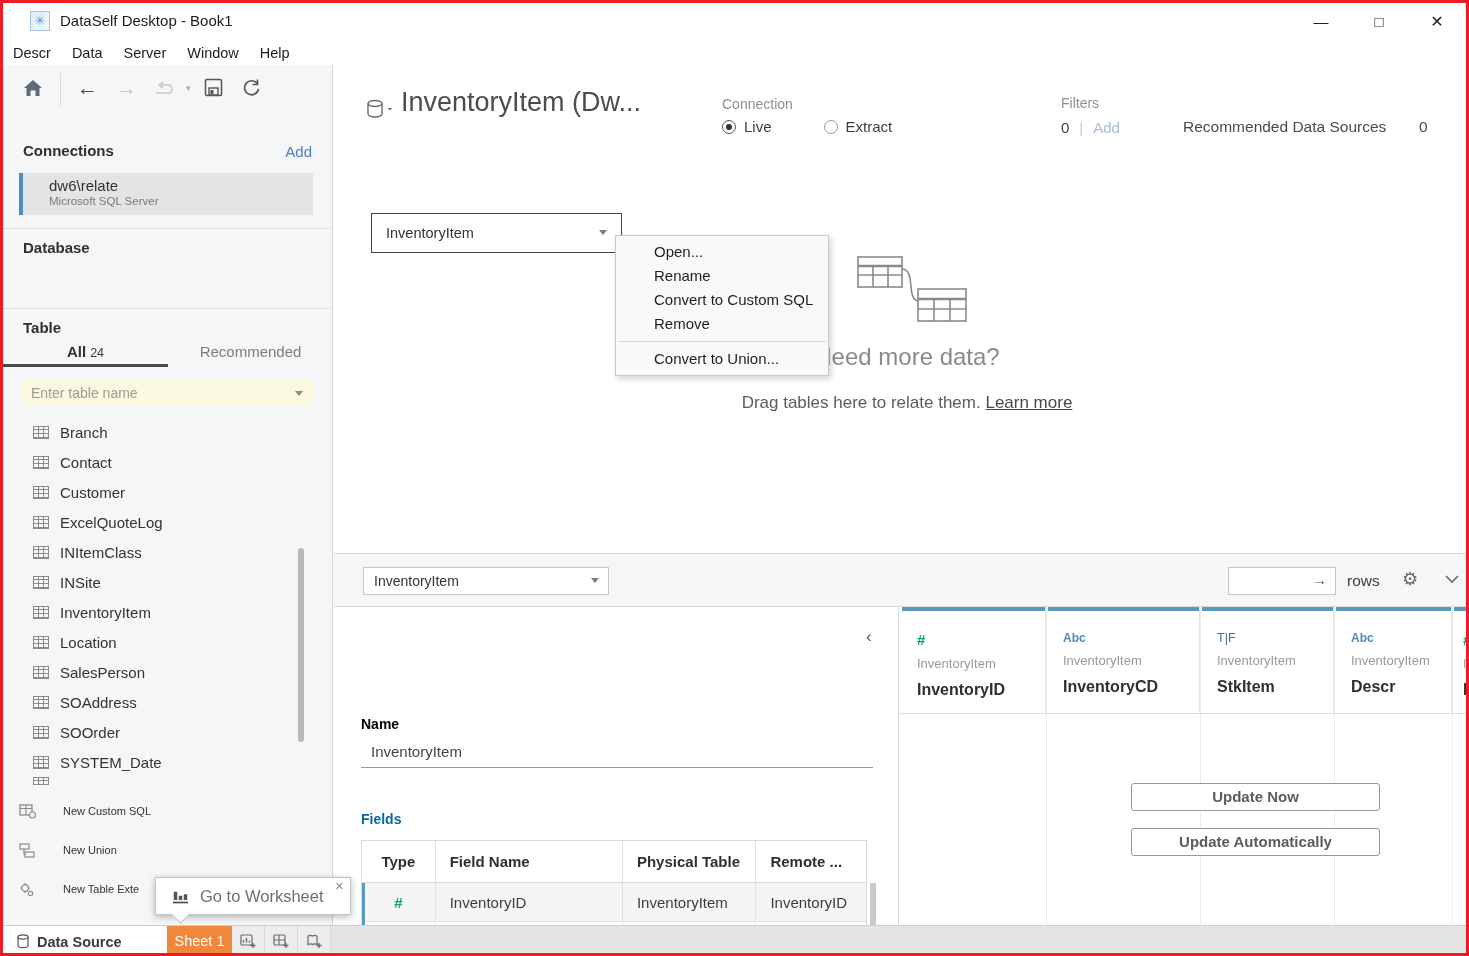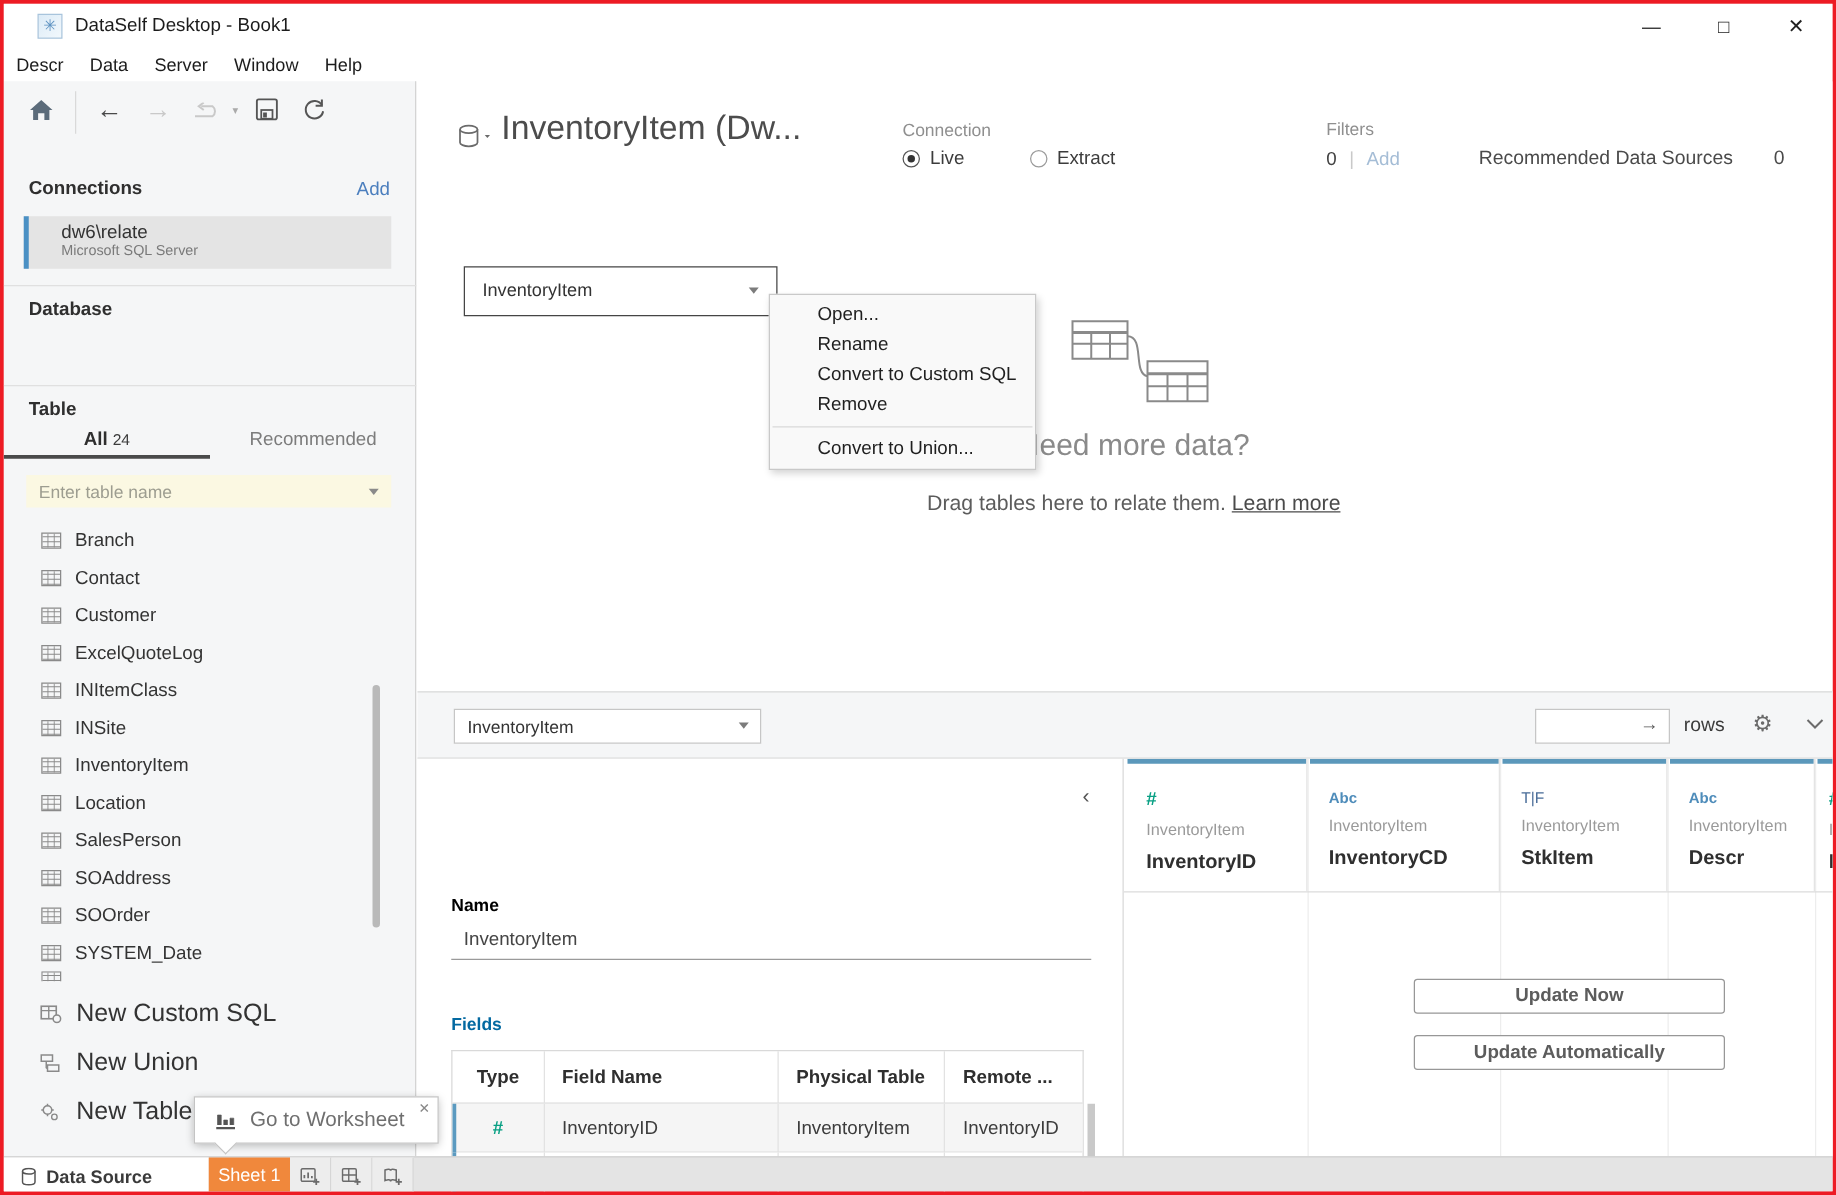--- a/index.html
+++ b/index.html
@@ -60,21 +60,21 @@
   .trow span.lbl { font-size:15px; color:#333; }
   .tbl-icon { width:16px; height:13px; border:1px solid #8a8a8a; flex:none;
       background-image:linear-gradient(#8a8a8a 1px, transparent 1px),
                        linear-gradient(90deg,#8a8a8a 1px, transparent 1px);
       background-size:5px 4px; background-position:-1px 2px; }
   .partial-row { height:8px; overflow:hidden; margin-left:30px; display:flex; gap:11px; color:#8a8a8a; }
   .sb-scroll { position:absolute; left:295px; top:483px; width:6px; height:194px;
                background:#b9b9b9; border-radius:3px; }
 
   .action-row { position:absolute; left:0; width:330px; height:30px; display:flex;
-                align-items:center; padding-left:29px; gap:11px; font-size:20px; color:#333; }
+                align-items:center; padding-left:16px; gap:26px; font-size:11px; color:#333; }
   .aicon { color:#8a8a8a; font-size:13px; flex:none; width:18px; text-align:center; }
 
   
   .statusbar { position:absolute; left:0; top:922px; width:1469px; height:31px;
                background:#e4e4e4; border-top:1px solid #cfcfcf; }
   .ds-tab { position:absolute; left:0; top:0; width:164px; height:31px; background:#fff;
             display:flex; align-items:center; padding-left:14px; gap:8px; }
   .ds-tab .lbl { font-size:14.5px; font-weight:bold; color:#3a3a3a; }
   .sheet-tab { position:absolute; left:164px; top:0; width:65px; height:31px; background:#f0883c;
                color:#fff; font-size:14.5px; text-align:center; line-height:31px; }

